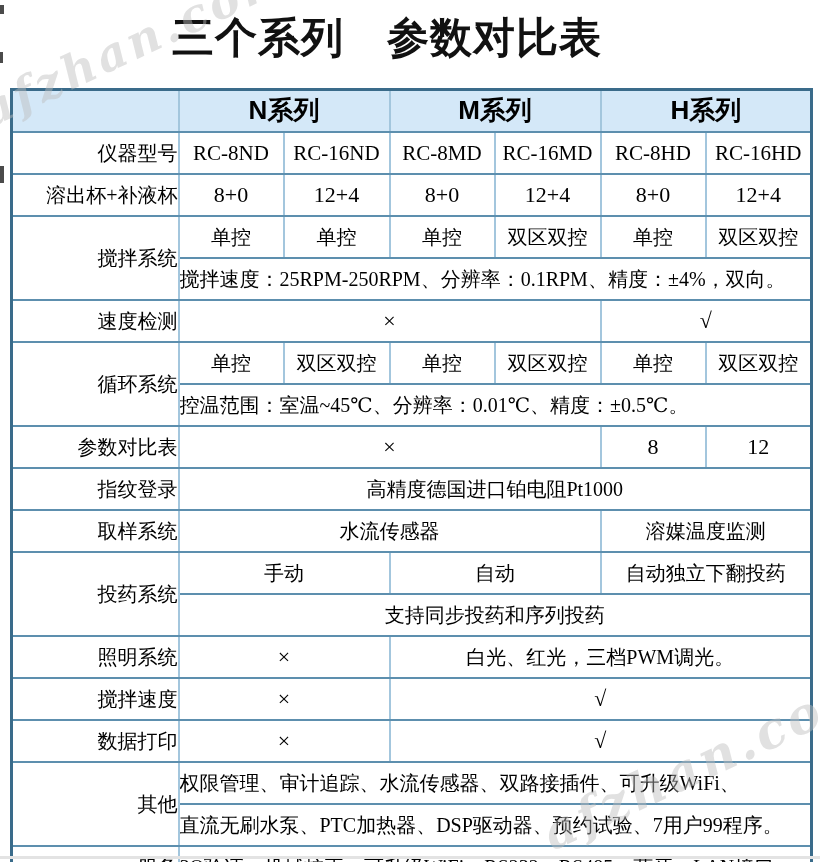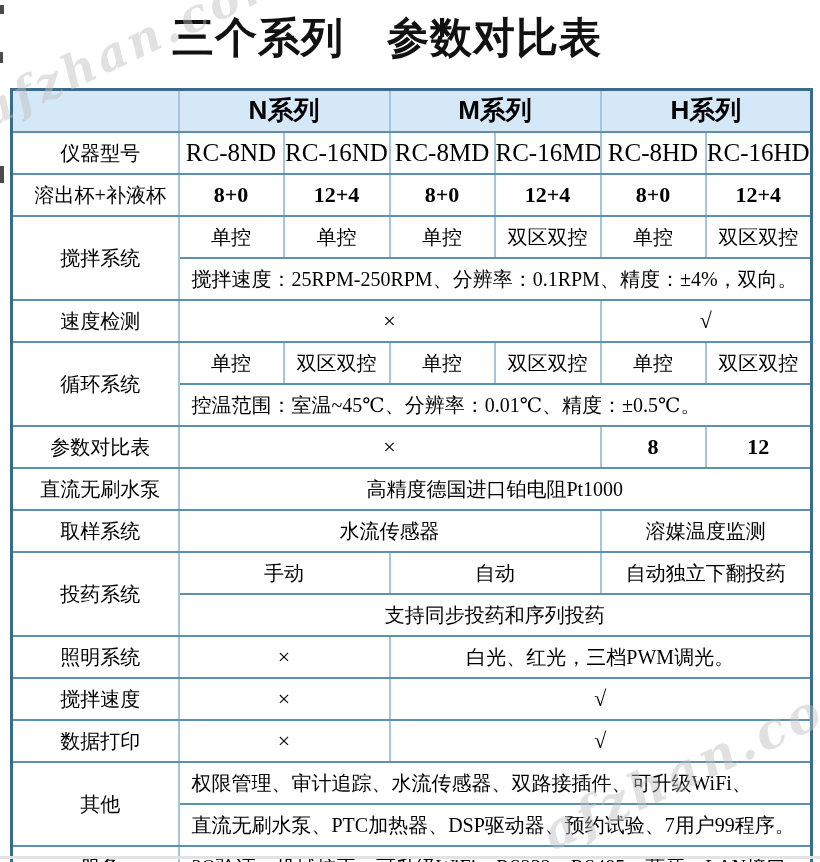--- a/index.html
+++ b/index.html
@@ -25,24 +25,24 @@
     border-right:2px solid var(--border-v,#a3c6dd);
     border-top:2px solid var(--border-h,#5d8fae);
     border-bottom:2px solid var(--border-h,#5d8fae);
     background:#fff;overflow:hidden;white-space:nowrap;
   }
   .cmp tr.head th{
     background:var(--header-bg,#d4e8f8);
     font-family:"Liberation Sans","DejaVu Sans",sans-serif;
     font-weight:bold;font-size:26px;
   }
-  .cmp td.lbl{text-align:center;padding-left:10px;}
-  .cmp td.l{text-align:left;padding-left:12px;}
-  .cmp td.model{font-size:25px;}
-  .cmp td.num{font-size:22px;font-weight:bold;}
+  .cmp td.lbl{text-align:right;padding-left:10px;}
+  .cmp td.l{text-align:left;}
+  .cmp td.model{font-size:21px;}
+  .cmp td.num{font-size:22px;}
   .cmp td.mark{font-size:22px;}
   .watermark{
     position:absolute;z-index:5;pointer-events:none;white-space:nowrap;
     font-family:"DejaVu Serif","Liberation Serif",serif;font-style:italic;font-weight:bold;
     color:#bdbdbd;opacity:.45;letter-spacing:4px;
   }
   .wm-top{left:-16px;top:86px;font-size:46px;transform:rotate(-25deg);transform-origin:left center;}
   .wm-bottom{left:545px;top:806px;font-size:50px;transform:rotate(-25deg);transform-origin:left center;}
   .edge-mark{position:absolute;left:0;background:#2c2c2c;opacity:.85;z-index:6;}
   .m1{top:5px;width:4px;height:9px;}
@@ -134,21 +134,21 @@
       </tr>
 
       <tr>
         <td class="lbl">参数对比表</td>
         <td class="mark" colspan="4">×</td>
         <td class="num">8</td>
         <td class="num">12</td>
       </tr>
 
       <tr>
-        <td class="lbl">直流无刷水泵</td>
+        <td class="lbl">指纹登录</td>
         <td colspan="6">高精度德国进口铂电阻Pt1000</td>
       </tr>
 
       <tr>
         <td class="lbl">取样系统</td>
         <td colspan="4">水流传感器</td>
         <td colspan="2">溶媒温度监测</td>
       </tr>
 
       <tr>

